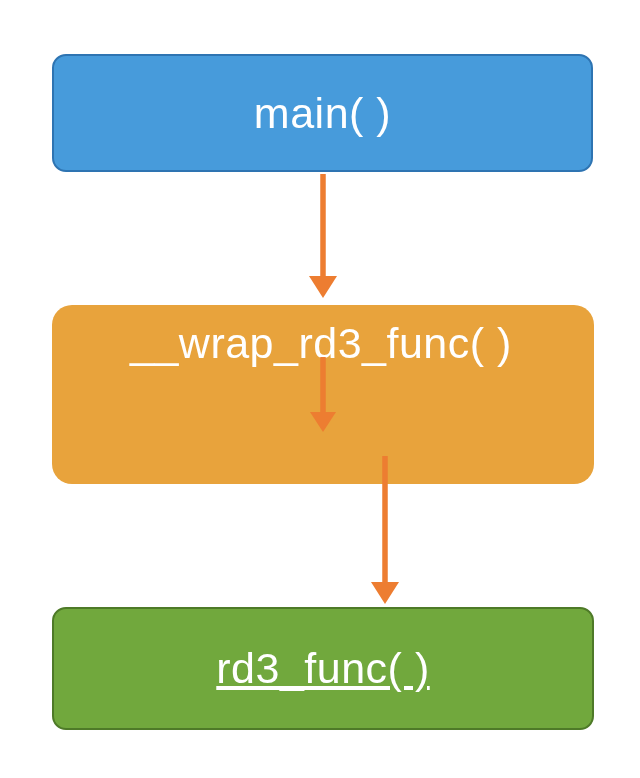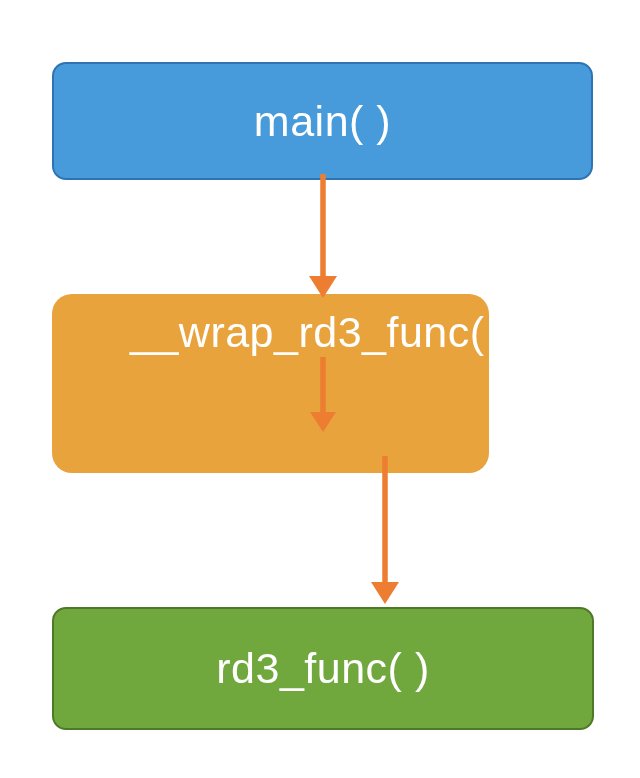--- a/index.html
+++ b/index.html
@@ -21,34 +21,34 @@
   }
   .node {
     position: absolute;
     box-sizing: border-box;
     color: var(--label-text, #ffffff);
     font-size: 43px;
     letter-spacing: 0.5px;
   }
   .node-main {
     left: 52px;
-    top: 62px;
+    top: 54px;
     width: 541px;
     height: 118px;
     background: var(--main-fill);
     border: 2px solid var(--main-border);
     border-radius: 14px;
     display: flex;
     align-items: center;
     justify-content: center;
   }
   .node-wrap {
     left: 52px;
-    top: 294px;
-    width: 437px;
+    top: 305px;
+    width: 542px;
     height: 179px;
     background: var(--wrap-fill);
     border: none;
     border-radius: 20px;
   }
   .wrap-label {
     position: absolute;
     left: 78px;
     top: 17px;
     line-height: 1;
@@ -65,20 +65,21 @@
     left: 52px;
     top: 607px;
     width: 542px;
     height: 123px;
     background: var(--rd3-fill);
     border: 2.5px solid var(--rd3-border);
     border-radius: 14px;
     display: flex;
     align-items: center;
     justify-content: center;
+    text-decoration: underline;
   }
   svg.arrows {
     position: absolute;
     left: 0;
     top: 0;
     width: 640px;
     height: 778px;
     pointer-events: none;
     z-index: 10;
   }

